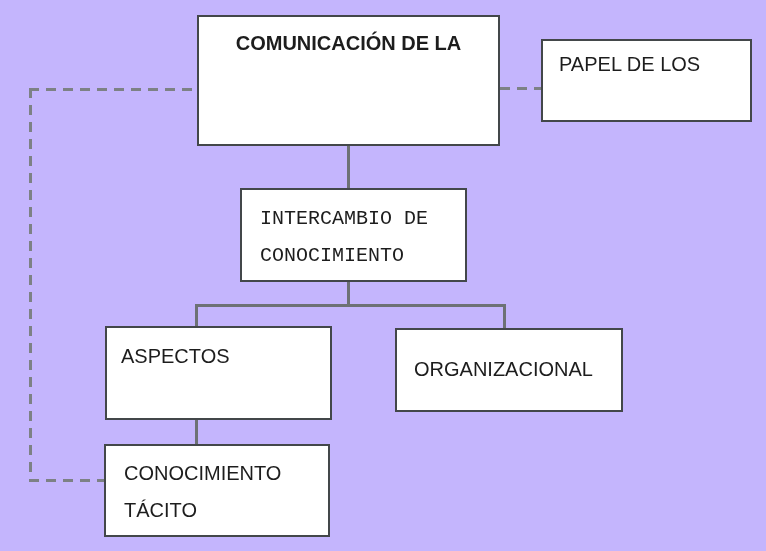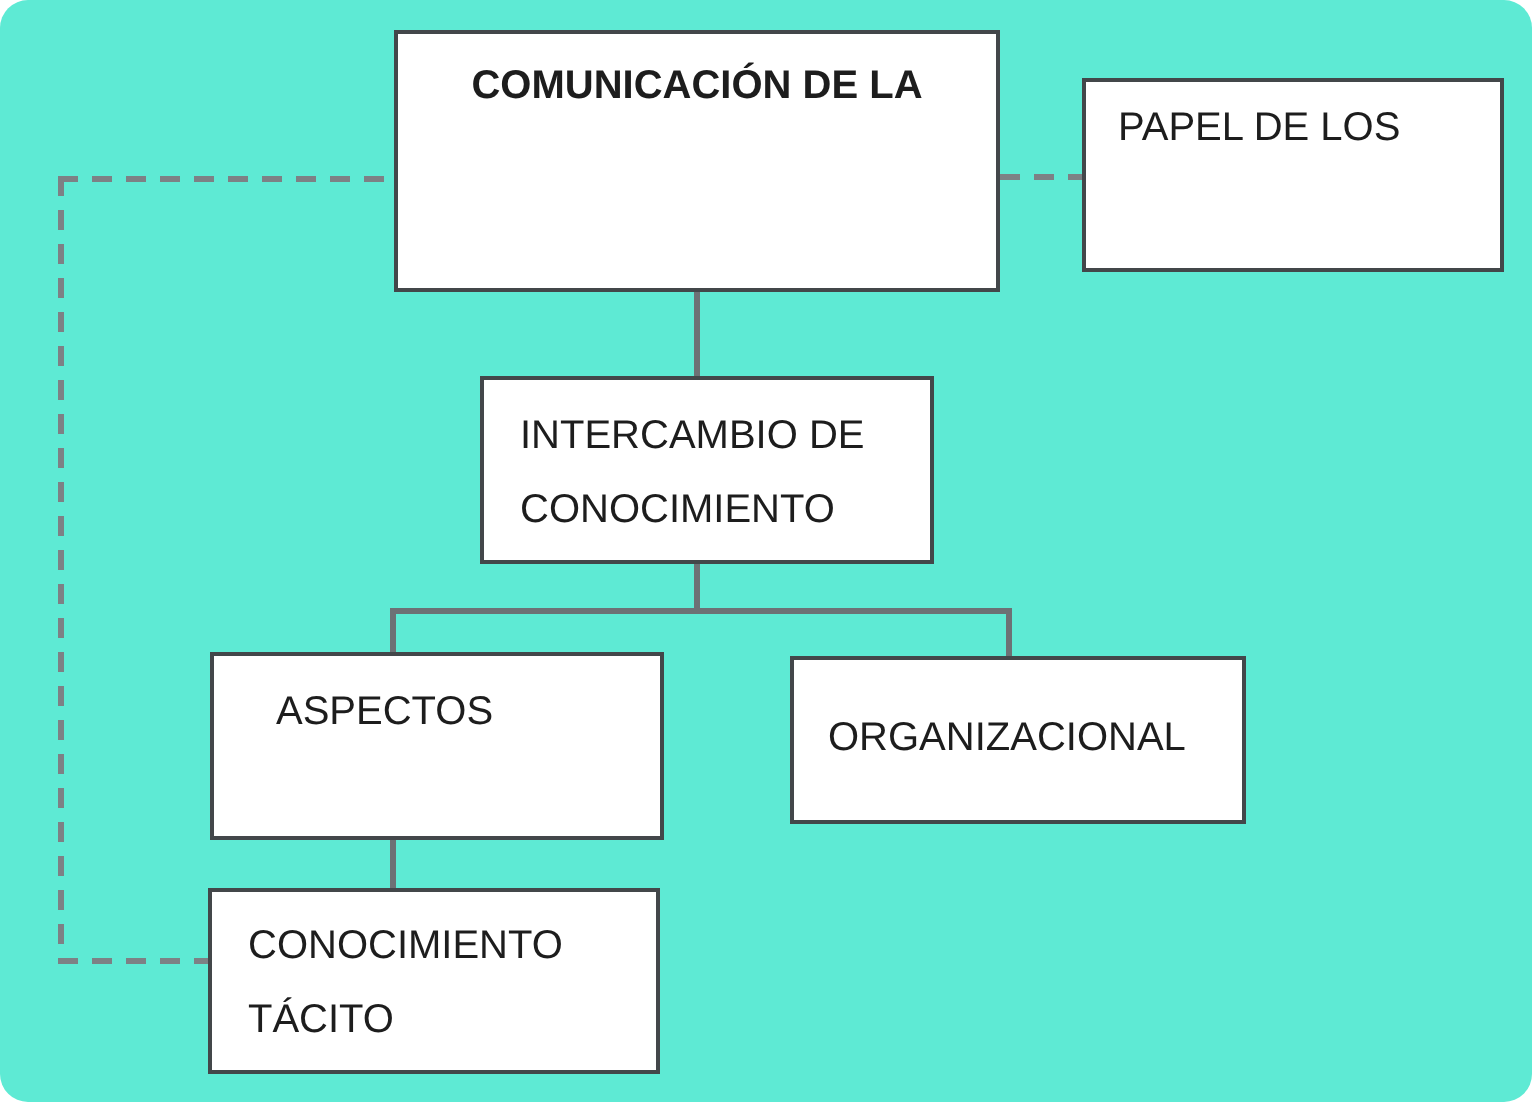--- a/index.html
+++ b/index.html
@@ -4,24 +4,23 @@
 <style>
   html, body {
     margin: 0;
     padding: 0;
     background: #ffffff;
   }
   #canvas {
     position: relative;
     width: 766px;
     height: 551px;
-    background: #5eead4;
+    background: #c4b5fd;
     overflow: hidden;
     font-family: "Liberation Sans", sans-serif;
-    border-radius: 14px;
   }
   .box {
     position: absolute;
     box-sizing: border-box;
     border: 2px solid #43474a;
     background: #ffffff;
     color: #1d1d1d;
     font-size: 20px;
     line-height: 37px;
   }
@@ -57,30 +56,30 @@
   <div class="conn" style="left:347px; top:281px; width:3px; height:25px;"></div>
   <div class="conn" style="left:195px; top:304px; width:311px; height:3px;"></div>
   <div class="conn" style="left:195px; top:304px; width:3px; height:24px;"></div>
   <div class="conn" style="left:503px; top:304px; width:3px; height:25px;"></div>
   <div class="conn" style="left:195px; top:419px; width:3px; height:26px;"></div>
 
   <div class="box centered" style="left:197px; top:15px; width:303px; height:131px; padding-top:8px;">
     <span class="line">COMUNICACIÓN DE LA</span>
   </div>
 
-  <div class="box" style="left:541px; top:39px; width:211px; height:97px; padding:5px 0 0 16px;">
+  <div class="box" style="left:541px; top:39px; width:211px; height:83px; padding:5px 0 0 16px;">
     <span class="line">PAPEL DE LOS</span>
   </div>
 
-  <div class="box" style="left:240px; top:188px; width:227px; height:94px; padding:10px 0 0 18px;">
+  <div class="box" style="left:240px; top:188px; width:227px; height:94px; padding:10px 0 0 18px;font-family:Liberation Mono, monospace;">
     <span class="line">INTERCAMBIO DE</span>
     <span class="line">CONOCIMIENTO</span>
   </div>
 
-  <div class="box" style="left:105px; top:326px; width:227px; height:94px; padding:10px 0 0 31px;">
+  <div class="box" style="left:105px; top:326px; width:227px; height:94px; padding:10px 0 0 14px;">
     <span class="line">ASPECTOS</span>
   </div>
 
   <div class="box" style="left:395px; top:328px; width:228px; height:84px; padding:21px 0 0 17px;">
     <span class="line">ORGANIZACIONAL</span>
   </div>
 
   <div class="box" style="left:104px; top:444px; width:226px; height:93px; padding:9px 0 0 18px;">
     <span class="line">CONOCIMIENTO</span>
     <span class="line">TÁCITO</span>

